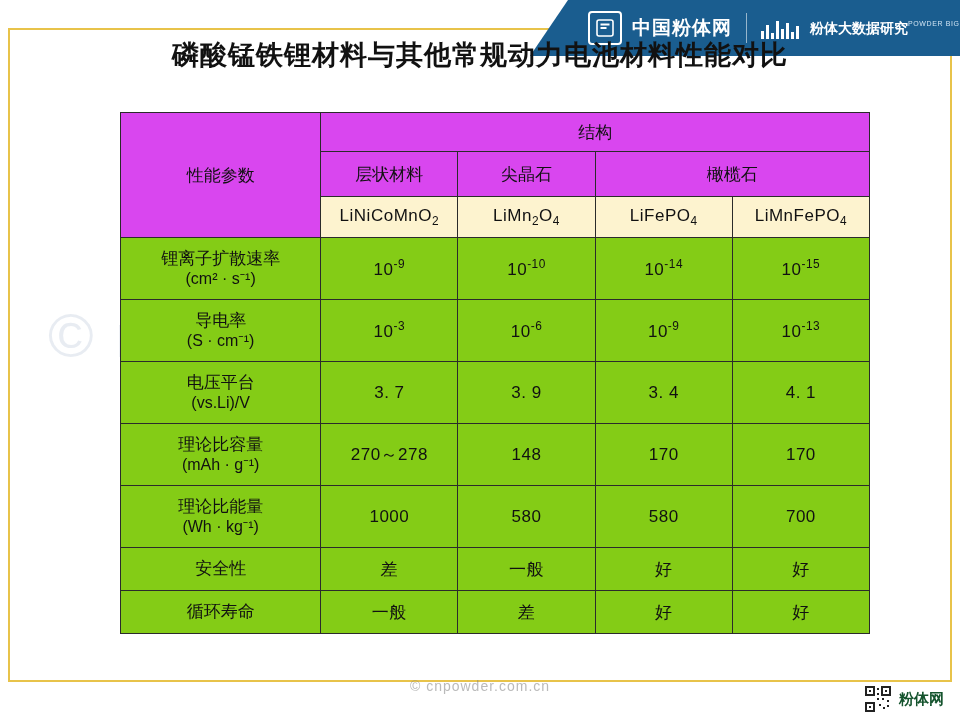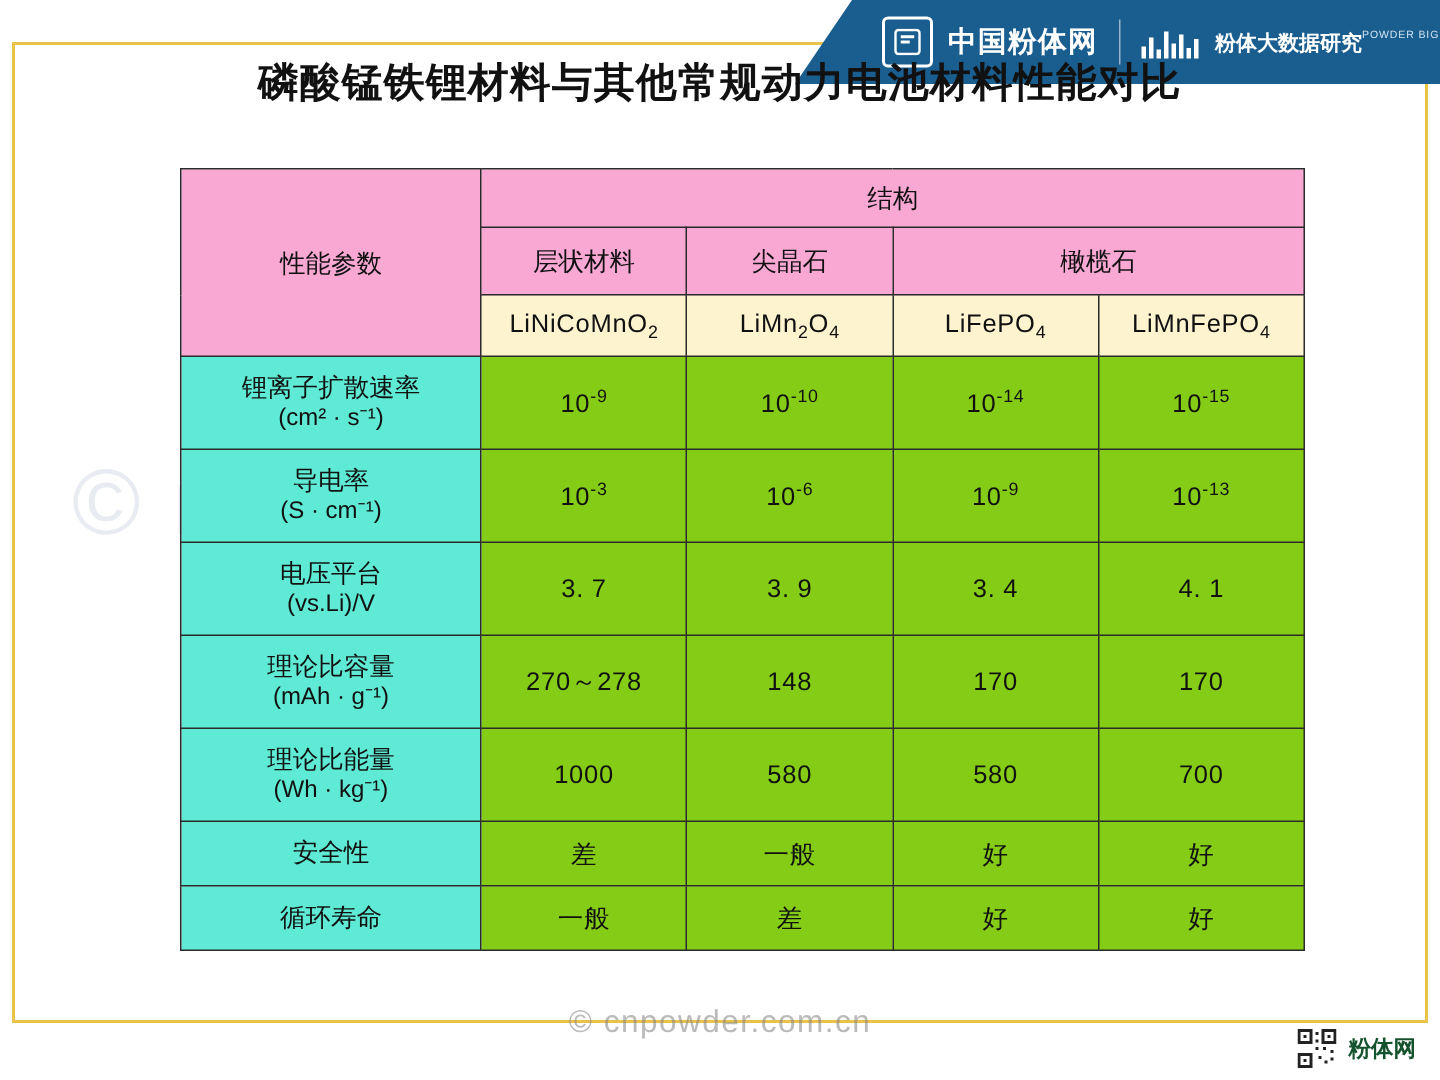--- a/index.html
+++ b/index.html
@@ -125,21 +125,21 @@
     user-select: none;
     white-space: nowrap;
     font-family: "Liberation Sans", sans-serif;
   }
   .wm-bottom {
     position: absolute;
     left: 0;
     right: 0;
     bottom: 26px;
     text-align: center;
-    font-size: 21px;
+    font-size: 14px;
     color: rgba(130,130,130,0.55);
     letter-spacing: 1px;
     pointer-events: none;
     user-select: none;
   }
   
   .tbl-wrap {
     position: absolute;
     left: 120px;
     top: 112px;
@@ -153,33 +153,33 @@
   table.perf td, table.perf th {
     border: 1px solid #2b2b2b;
     text-align: center;
     vertical-align: middle;
     font-size: 17px;
     color: #111111;
     font-weight: normal;
     padding: 2px 2px;
   }
   .hdr {
-    background: #f9a8d4;
+    background: #d946ef;
     font-weight: bold;
     font-size: 19px;
   }
   .hdr-formula {
     background: #fdf3cf;
     font-size: 17px;
     font-weight: normal;
     letter-spacing: 0.5px;
     margin-top: 20px;
   }
   .param-cell {
-    background: #5eead4;
+    background: #84cc16;
     font-weight: bold;
     font-size: 18px;
     line-height: 1.25;
     padding: 6px 4px;
   }
   .param-cell .sub {
     font-weight: normal;
     font-size: 16px;
     display: block;
   }

